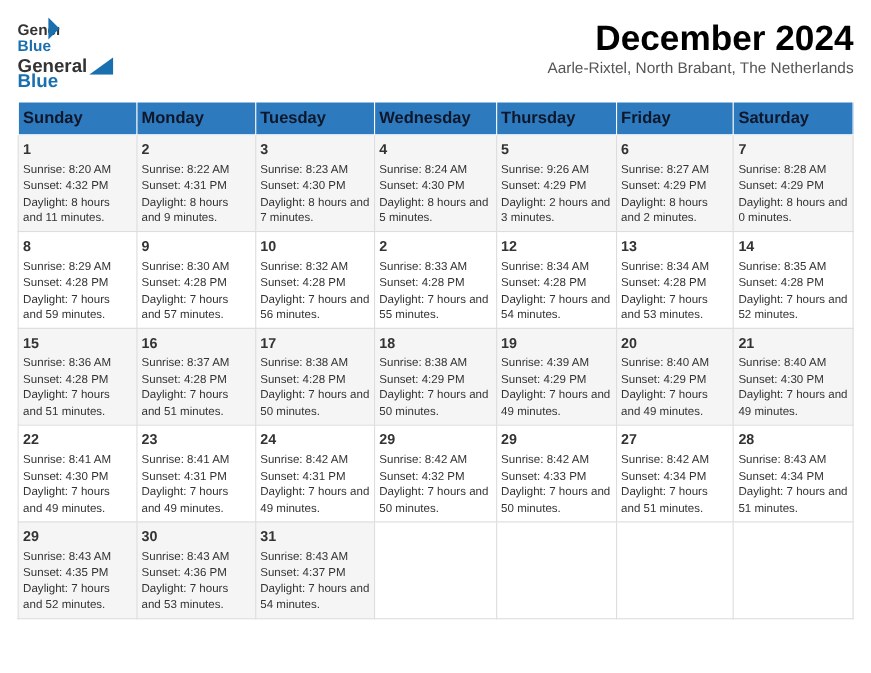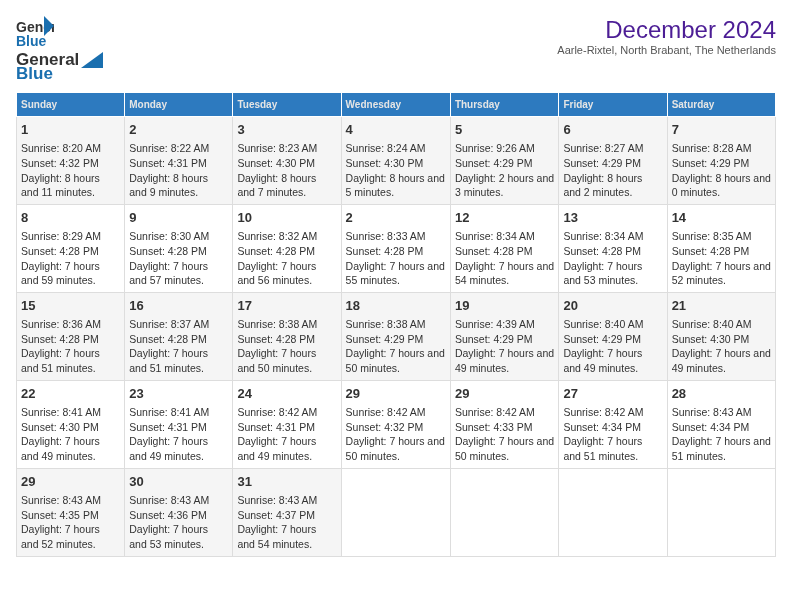--- a/index.html
+++ b/index.html
@@ -18,39 +18,39 @@
     }
     .logo {
       display: flex;
       flex-direction: column;
       align-items: flex-start;
     }
     .title-block {
       text-align: right;
     }
     .month-title {
-      font-size: 24px;
-      color: #4c1d95;
-      font-weight: normal;
+      font-size: 32px;
+      color: #000000;
+      font-weight: bold;
     }
     .location {
-      font-size: 11px;
+      font-size: 14px;
       color: #555;
     }
     table {
       width: 100%;
       border-collapse: collapse;
       font-size: 11px;
     }
     thead tr th {
       background-color: #2d7abf;
-      color: #e5e5e5;
+      color: #0f172a;
       padding: 6px 4px;
       text-align: left;
-      font-size: 10px;
+      font-size: 15px;
       font-weight: bold;
       border: 1px solid #fff;
     }
     tbody tr {
       background: #fff;
     }
     tbody tr:nth-child(odd) {
       background: #f5f5f5;
     }
     tbody td {

